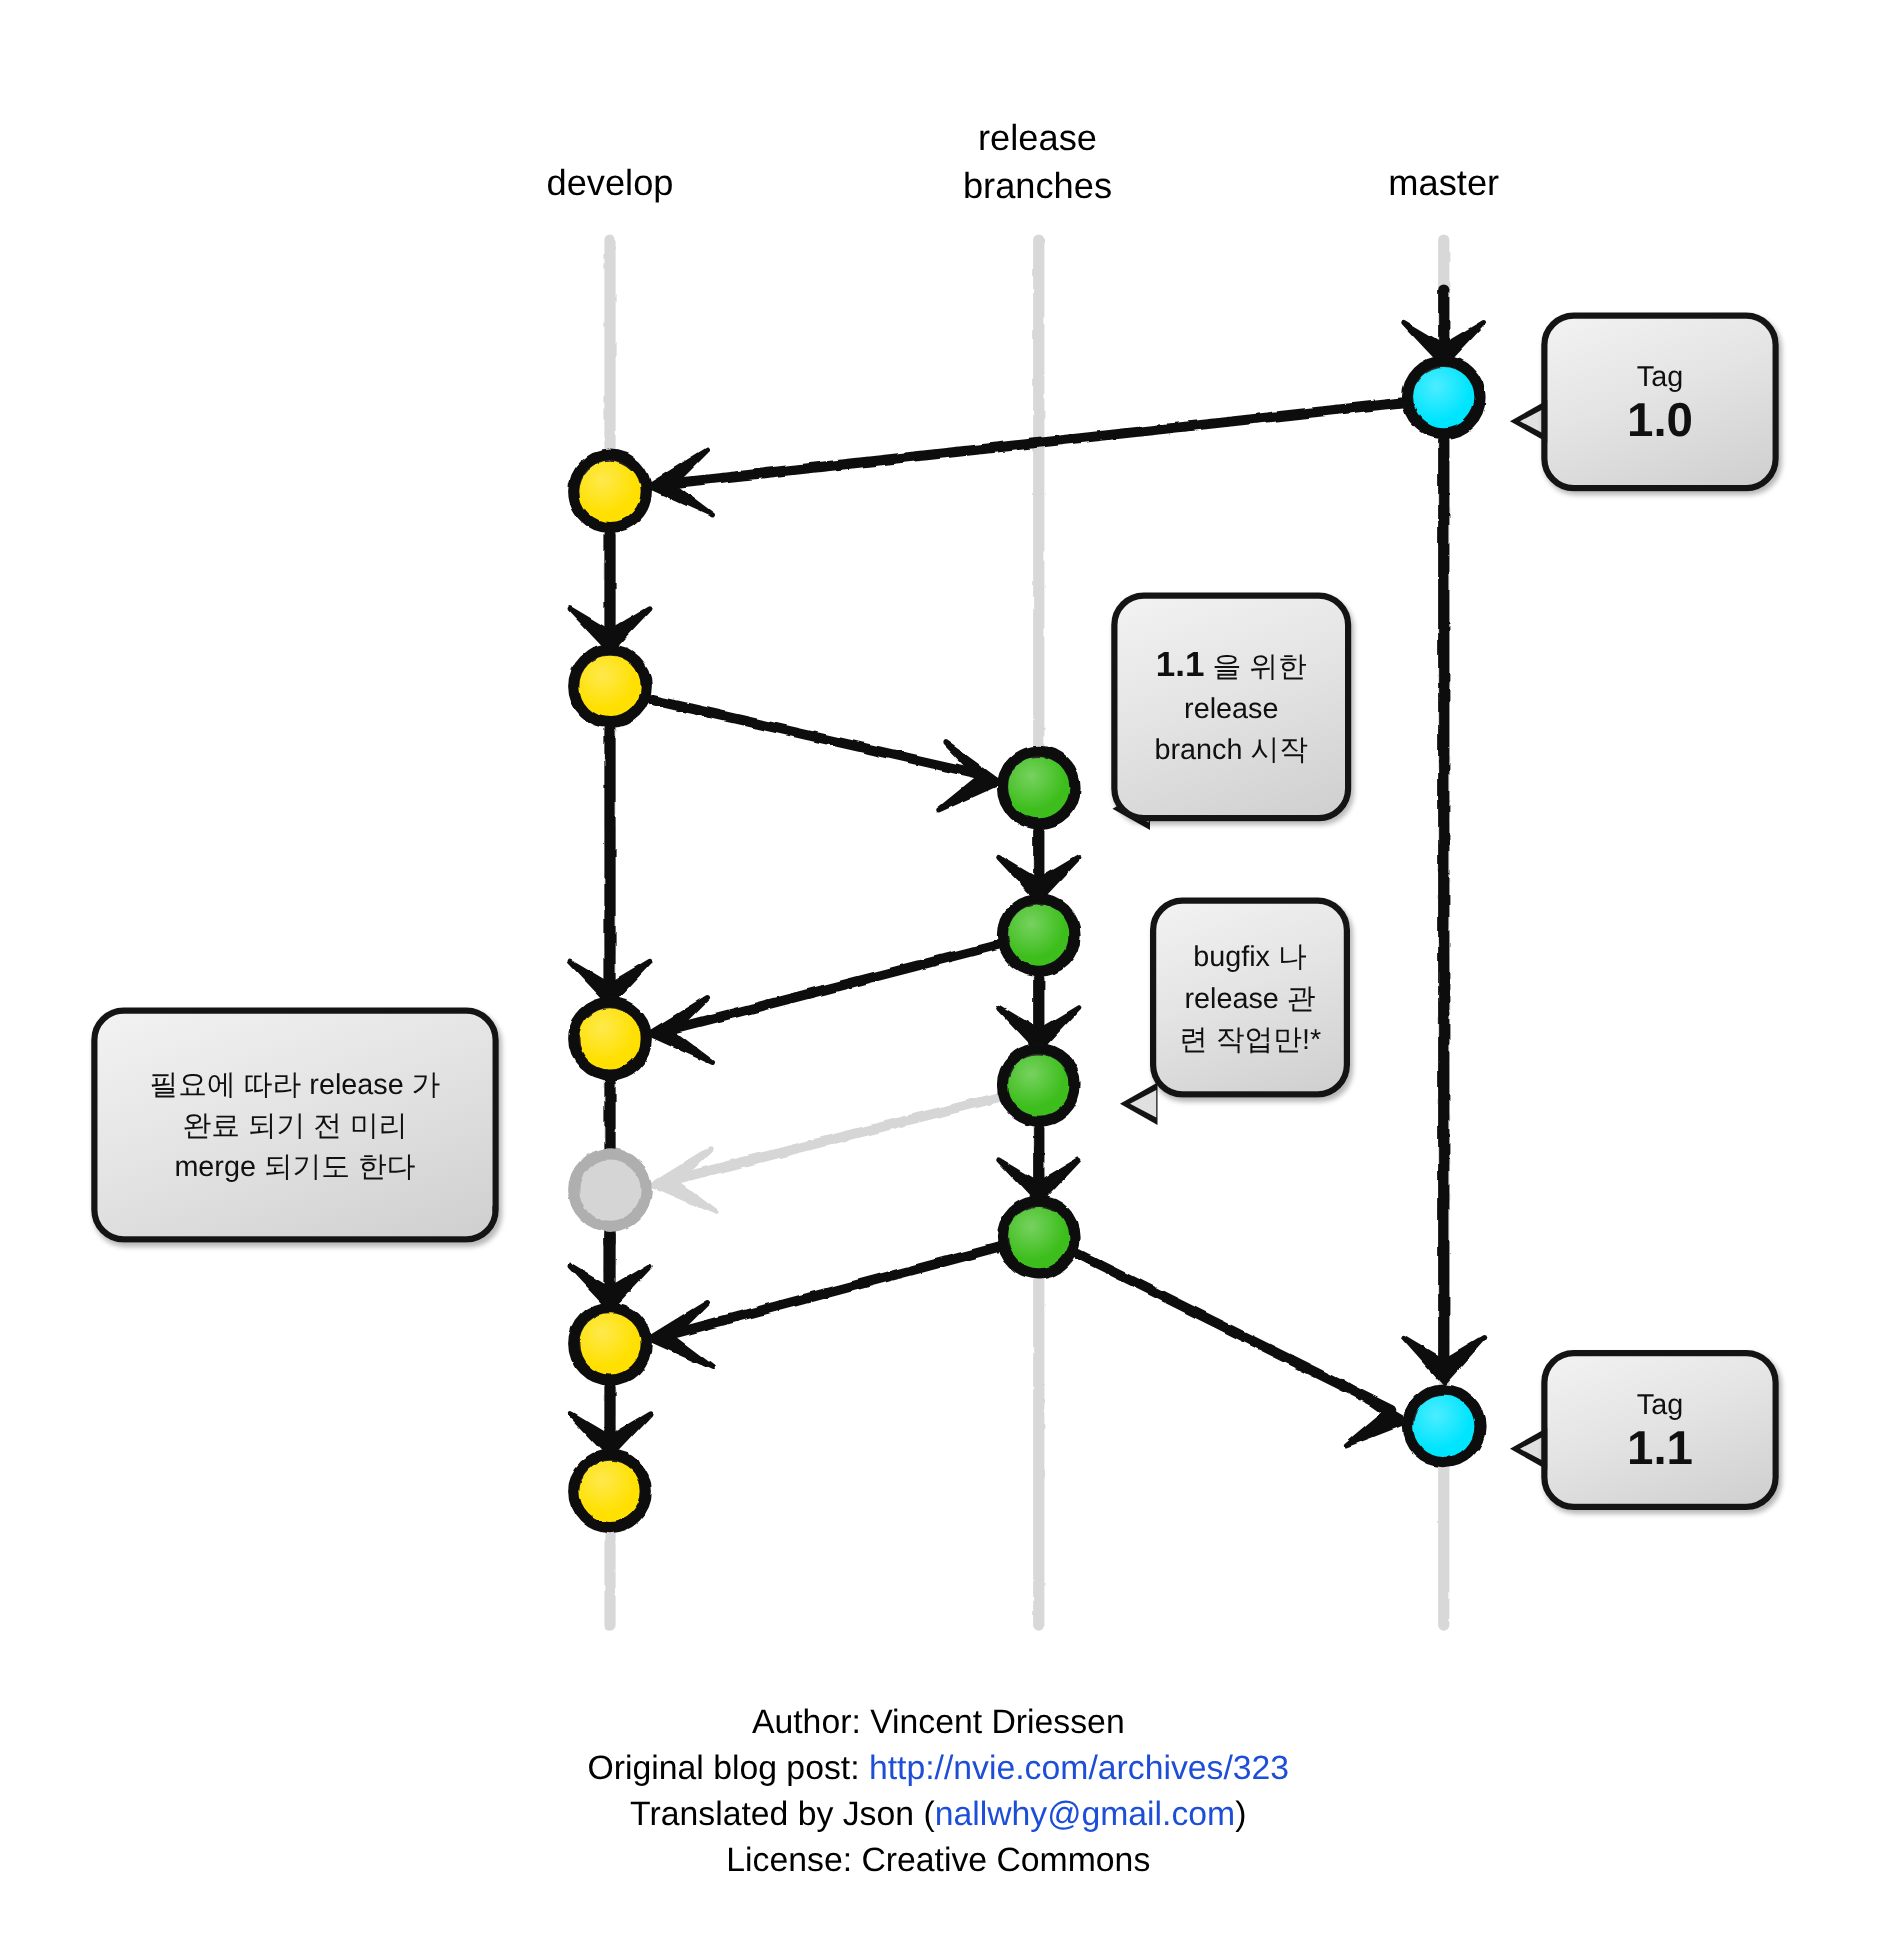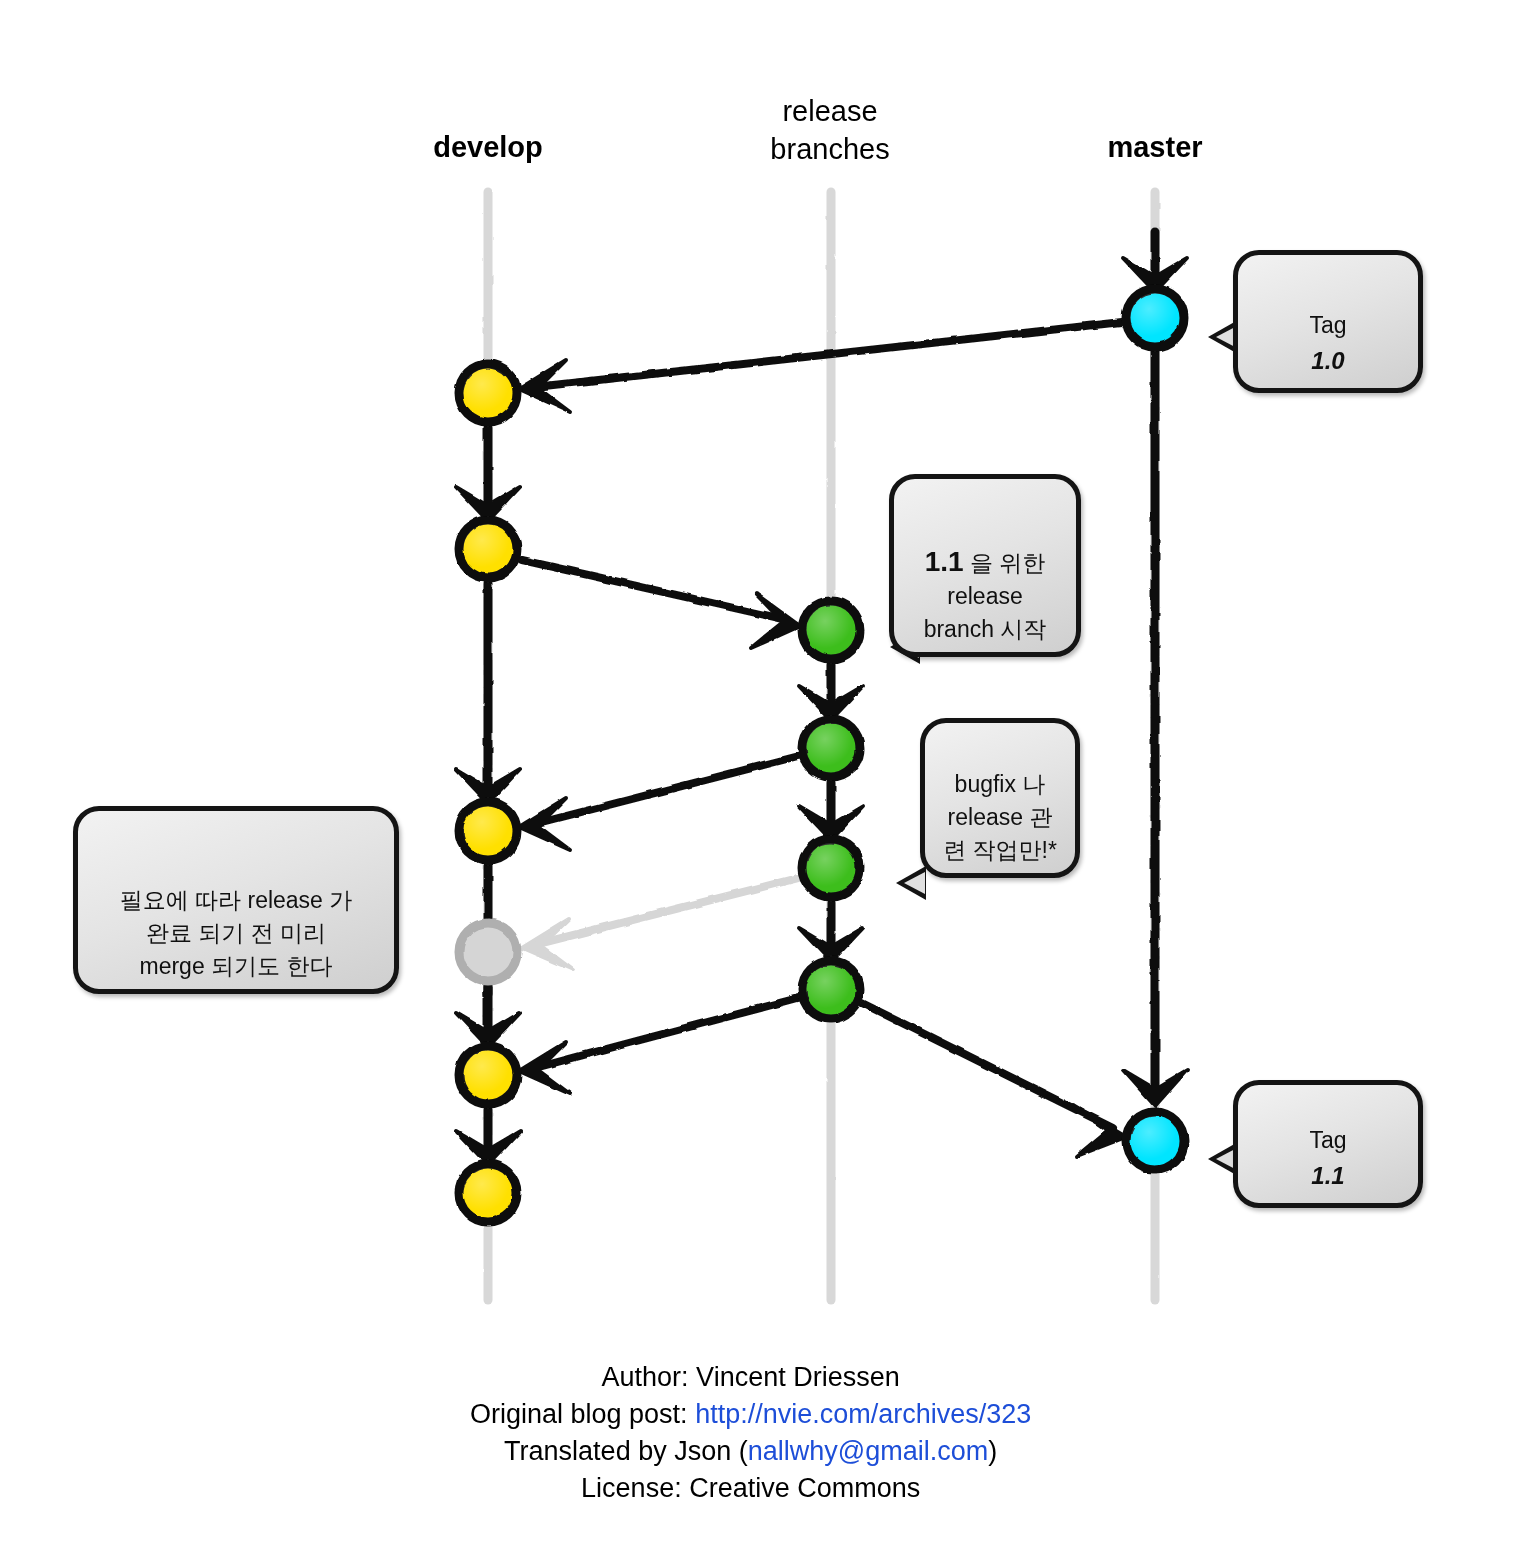--- a/index.html
+++ b/index.html
@@ -29,41 +29,41 @@
     left: 0;
     top: 0;
     width: 1522px;
     height: 1564px;
   }
 
   
   .col-header {
     position: absolute;
     text-align: center;
-    font-weight: bold;
+    font-weight: normal;
     font-size: 29px;
     line-height: 38px;
     color: #000;
     white-space: pre-line;
   }
   .col-header.light { font-weight: normal; }
 
   #hdr-develop  { left: 358px; top: 128px; width: 260px; }
   #hdr-release  { left: 700px; top: 92px;  width: 260px; }
   #hdr-master   { left: 1025px; top: 128px; width: 260px; }
 
   
   .callout {
     position: absolute;
     box-sizing: border-box;
     background: linear-gradient(160deg, #f2f2f2 0%, #e4e4e4 45%, #cfcfcf 100%);
     border: 5px solid #141414;
     border-radius: 26px;
     display: flex;
-    align-items: flex-end;
+    align-items: center;
     justify-content: center;
     text-align: center;
     font-size: 23px;
     line-height: 33px;
     color: #101010;
     box-shadow: 2px 3px 4px rgba(0,0,0,0.28);
     padding: 6px 10px;
   }
   .callout .txt { white-space: pre-line; display: block; }
   .callout b { font-weight: bold; font-size: 28px; }
@@ -107,21 +107,21 @@
   #cal-tag11   { left: 1233px; top: 1080px; width: 190px; height: 128px; }
   #cal-tag11-tail { left: 1208px; top: 1142px; }
   #cal-release { left: 889px;  top: 474px;  width: 192px; height: 183px; }
   #cal-release-tail { left: 890px; top: 630px; }
   #cal-bugfix  { left: 920px;  top: 718px;  width: 160px; height: 160px; }
   #cal-bugfix-tail { left: 896px; top: 866px; }
   #cal-merge   { left: 73px;   top: 806px;  width: 326px; height: 188px; }
   #cal-merge-tail { left: 368px; top: 950px; }
 
   .tag-line1 { font-size: 23px; line-height: 30px; display:block; }
-  .tag-line2 { font-size: 24px; font-weight: bold; line-height: 42px; display:block;font-style:italic; }
+  .tag-line2 { font-size: 38px; font-weight: bold; line-height: 42px; display:block; }
 
   
   #footer {
     position: absolute;
     left: 470px;
     top: 1359px;
     font-size: 27px;
     line-height: 37px;
     color: #000;
     text-align: center;

